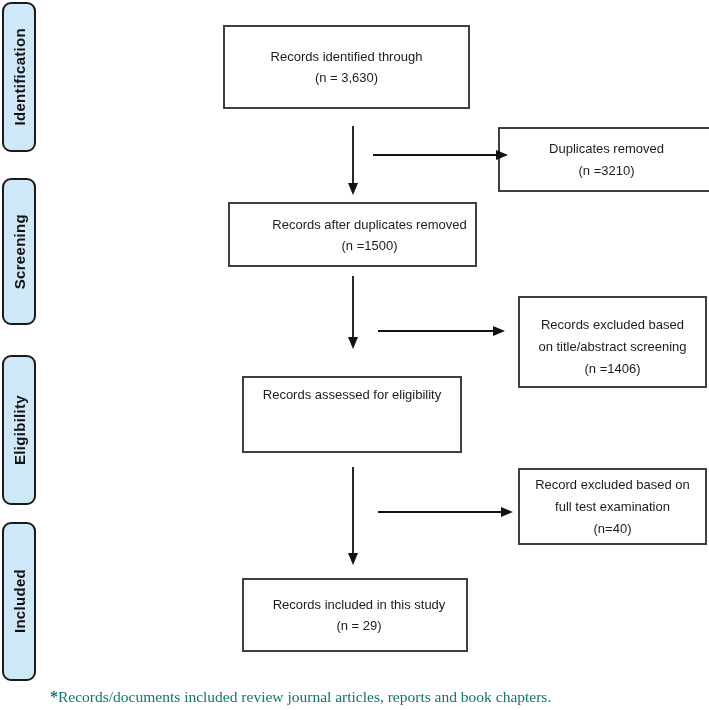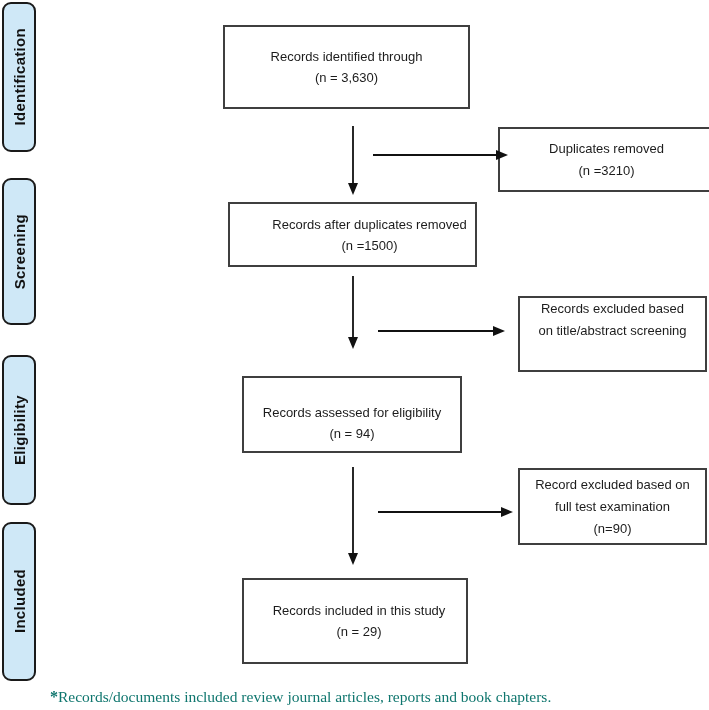--- a/index.html
+++ b/index.html
@@ -53,44 +53,44 @@
   <div class="node centered" style="left:223px;top:25px;width:247px;height:84px;">
     <div class="ln">Records identified through</div>
     <div class="ln">(n = 3,630)</div>
   </div>
 
   <div class="node centered" style="left:228px;top:202px;width:249px;height:65px;padding-left:34px;">
     <div class="ln">Records after duplicates removed</div>
     <div class="ln">(n =1500)</div>
   </div>
 
-  <div class="node" style="left:242px;top:376px;width:220px;height:77px;padding-top:24px;">
+  <div class="node" style="left:242px;top:376px;width:220px;height:77px;padding-top:6px;">
     <div class="ln">Records assessed for eligibility</div>
-    <div class="ln">(n = 94)</div>
   </div>
 
-  <div class="node centered" style="left:242px;top:578px;width:226px;height:86px;padding-left:8px;">
+  <div class="node centered" style="left:242px;top:578px;width:226px;height:74px;padding-left:8px;">
     <div class="ln">Records included in this study</div>
     <div class="ln">(n = 29)</div>
   </div>
 
   <div class="node centered side" style="left:498px;top:127px;width:217px;height:65px;">
     <div class="ln">Duplicates removed</div>
     <div class="ln">(n =3210)</div>
   </div>
 
-  <div class="node side" style="left:518px;top:296px;width:189px;height:76px;padding-top:0;">
+  <div class="node side" style="left:518px;top:296px;width:189px;height:92px;padding-top:16px;">
     <div class="ln">Records excluded based</div>
     <div class="ln">on title/abstract screening</div>
+    <div class="ln">(n =1406)</div>
   </div>
 
   <div class="node side" style="left:518px;top:468px;width:189px;height:77px;padding-top:4px;">
     <div class="ln">Record excluded based on</div>
     <div class="ln">full test examination</div>
-    <div class="ln">(n=90)</div>
+    <div class="ln">(n=40)</div>
   </div>
 
   <svg class="arrows" width="709" height="710" viewBox="0 0 709 710">
     <g stroke="#111" stroke-width="1.8" fill="#111">
 
       <g>
         <line x1="353" y1="126" x2="353" y2="184"></line>
         <polygon points="353,195 348,183 358,183" stroke="none"></polygon>
       </g>
 

